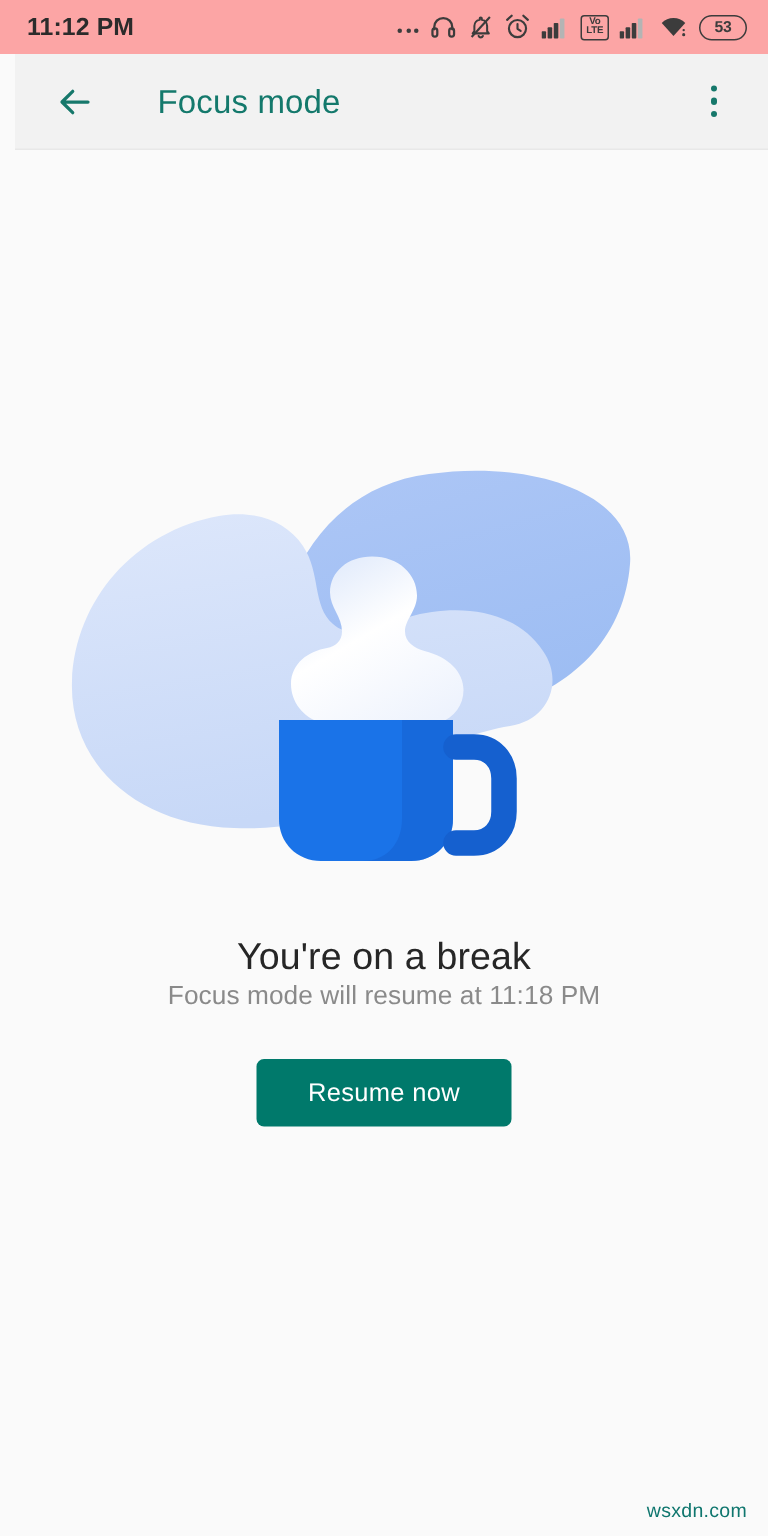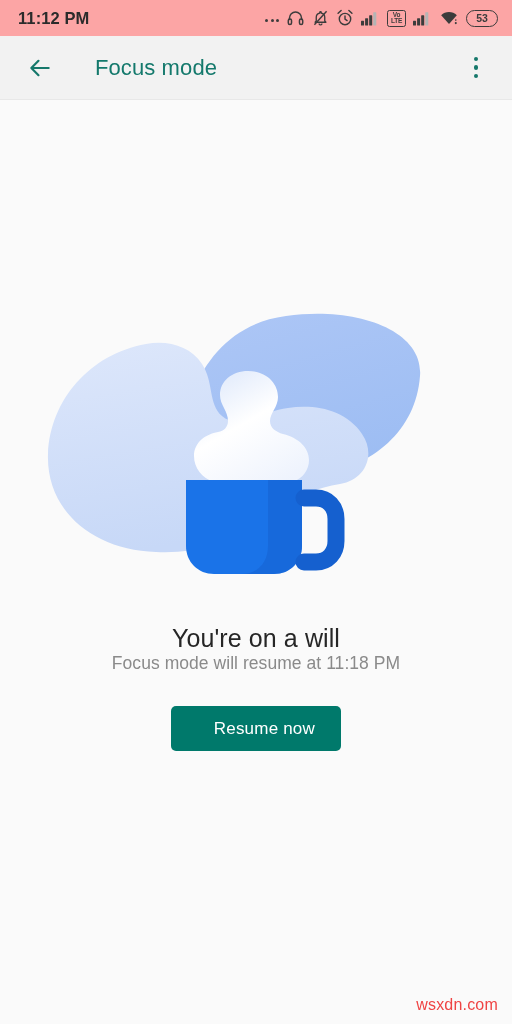--- a/index.html
+++ b/index.html
@@ -82,20 +82,21 @@
 
   
   .app-bar {
     height: 64px;
     background: #f2f2f2;
     display: flex;
     align-items: center;
     padding: 0 16px 0 20px;
     border-bottom: 1px solid #e8e8e8;
     position: relative;
+    margin-left: 10px;
   }
   .back-btn {
     width: 40px; height: 40px;
     display: flex; align-items: center; justify-content: center;
     cursor: pointer;
     flex: 0 0 auto;
   }
   .app-bar-title {
     font-size: 22px;
     font-weight: 500;
@@ -158,29 +159,28 @@
     border: none;
     border-radius: 5px;
     padding: 0 26px;
     height: 45px;
     min-width: 170px;
     font-family: "Liberation Sans", sans-serif;
     font-size: 17px;
     font-weight: 400;
     letter-spacing: 0.2px;
     cursor: pointer;
-    text-align: right;
   }
 
   .watermark {
     position: absolute;
     right: 14px;
     bottom: 10px;
-    font-size: 16px;
-    color: #ef4444;
+    font-size: 13px;
+    color: #0f766e;
     letter-spacing: 0.2px;
   }
 </style>
 </head>
 <body>
 
 <div class="status-bar">
   <div class="status-clock">11:12 PM</div>
 
   <div class="status-icons">
@@ -288,19 +288,19 @@
       <path fill="url(#steamGrad)" d="M168 174c-12-4-20-14-20-26 0-14 12-22 24-24 6-1 10-5 10-11 0-10-8-16-8-26 0-14 12-24 28-24 18 0 30 12 30 26 0 10-8 16-8 24 0 7 6 11 13 13 16 4 26 14 26 26 0 10-6 18-16 22z"></path>
 
       <path fill="url(#mugGrad)" d="M140 172h116v66c0 16-12 28-28 28h-60c-16 0-28-12-28-28z"></path>
 
       <path fill="#1560cf" opacity="0.55" d="M222 172h34v66c0 16-12 28-28 28h-32c16 0 26-12 26-28z"></path>
 
       <path fill="none" stroke="#1560cf" stroke-width="17" stroke-linecap="round" stroke-linejoin="round" d="M258 190h12c12 0 20 9 20 21v22c0 12-8 21-20 21h-12"></path>
     </svg>
   </div>
 
-  <div class="headline">You're on a will</div>
+  <div class="headline">You're on a break</div>
   <div class="subline">Focus mode will resume at 11:18 PM</div>
 
   <button class="resume-btn">Resume now</button>
 </div>
 
 <div class="watermark">wsxdn.com</div>
 
 </body></html>

